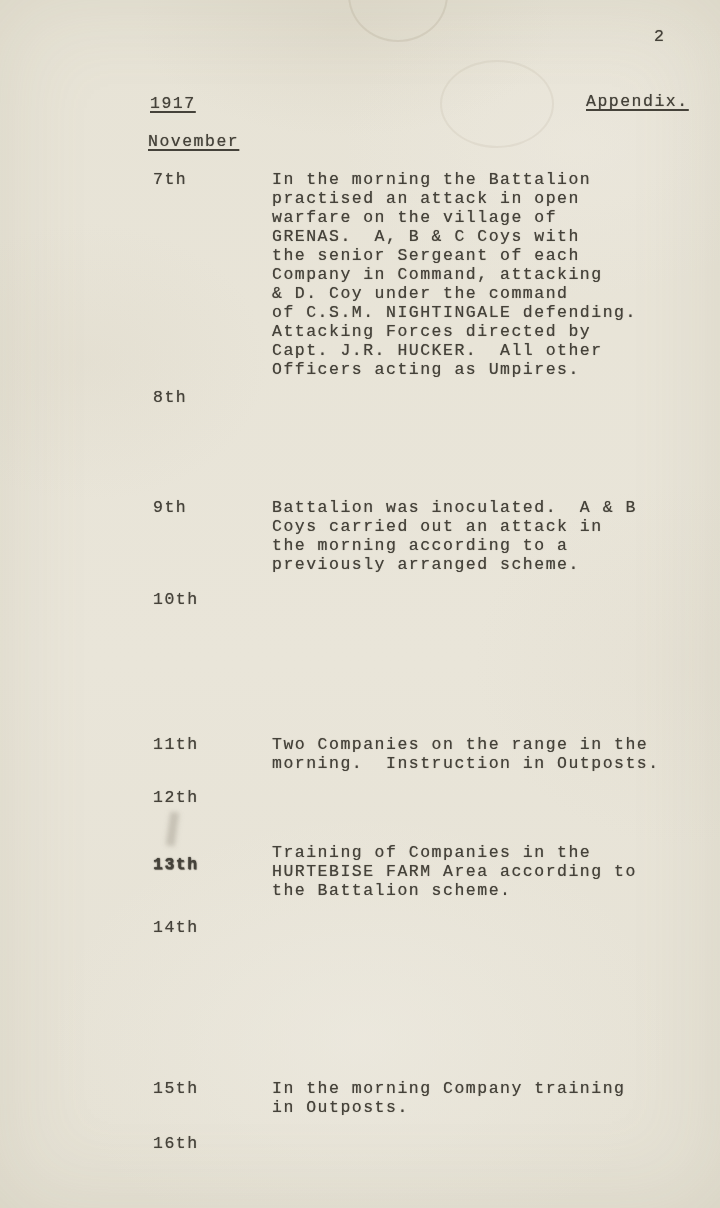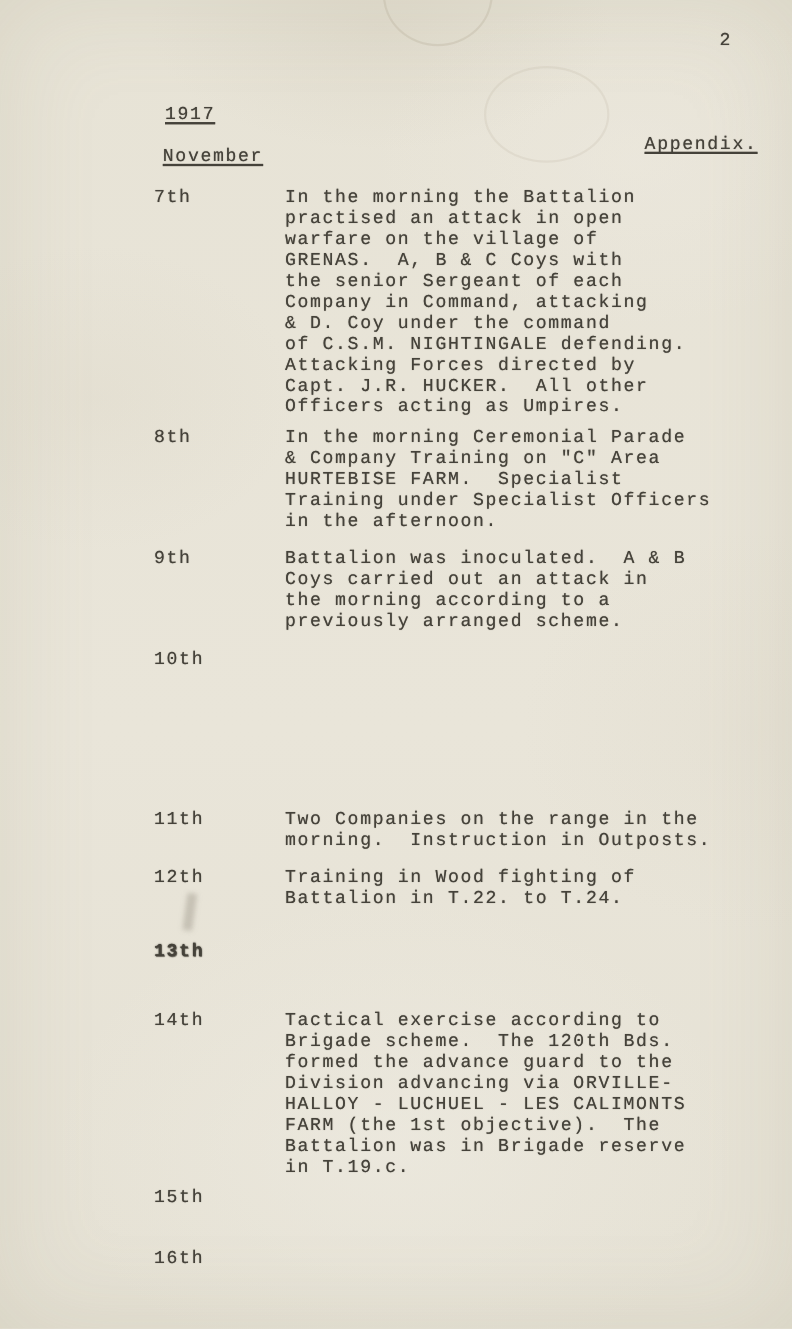--- a/index.html
+++ b/index.html
@@ -36,23 +36,23 @@
   .txt {
     color: #45423a;
     font-size: 16.5px;
     letter-spacing: 1.5px;
     line-height: 19px;
     text-shadow: 0 0 0.8px rgba(62,58,48,0.7);
   }
   .page-number { position: absolute; left: 654px; top: 27px; }
   .hdr { position: absolute; text-decoration: underline; text-decoration-thickness: 1.6px; text-underline-offset: 3px; }
   .hdr-year  { left: 150px; top: 94px; }
-  .hdr-appendix { left: 586px; top: 92px; margin-top: 29px; }
+  .hdr-appendix { left: 586px; top: 92px; }
   .hdr-month { left: 148px; top: 132px; }
-  .entry { position: absolute; left: 140px; display: flex; align-items: flex-start; justify-content: flex-end; }
+  .entry { position: absolute; left: 153px; display: flex; align-items: flex-start; justify-content: flex-end; }
   .entry .date { flex: 0 0 119px; width: 119px; }
   .entry .body { width: 412px; white-space: pre-wrap; font-family: Liberation Mono, monospace; }
   .entry.struck .date {
     font-weight: bold;
     text-shadow: 0 0 1.4px rgba(45,42,34,0.9), 0.6px 0.6px 0.8px rgba(45,42,34,0.6);
     margin-top: 12px;
   }
 </style>
 </head>
 <body>
@@ -78,25 +78,20 @@
 Company in Command, attacking
 &amp; D. Coy under the command
 of C.S.M. NIGHTINGALE defending.
 Attacking Forces directed by
 Capt. J.R. HUCKER.  All other
 Officers acting as Umpires.</div>
 </div>
 
 <div class="entry txt" style="top:388px">
   <div class="date">8th</div>
-  <div class="body">In the morning Ceremonial Parade
-&amp; Company Training on "C" Area
-HURTEBISE FARM.  Specialist
-Training under Specialist Officers
-in the afternoon.</div>
 </div>
 
 <div class="entry txt" style="top:498px">
   <div class="date">9th</div>
   <div class="body">Battalion was inoculated.  A &amp; B
 Coys carried out an attack in
 the morning according to a
 previously arranged scheme.</div>
 </div>
 
@@ -105,39 +100,34 @@
 </div>
 
 <div class="entry txt" style="top:735px">
   <div class="date">11th</div>
   <div class="body">Two Companies on the range in the
 morning.  Instruction in Outposts.</div>
 </div>
 
 <div class="entry txt" style="top:788px">
   <div class="date">12th</div>
-  <div class="body">Training in Wood fighting of
-Battalion in T.22. to T.24.</div>
 </div>
 
 <div class="entry txt struck" style="top:843px">
   <div class="date">13th</div>
+  <div class="body">Training of Companies in the
+HURTEBISE FARM Area according to
+the Battalion scheme.</div>
 </div>
 
 <div class="entry txt" style="top:918px">
   <div class="date">14th</div>
-  <div class="body">Tactical exercise according to
-Brigade scheme.  The 120th Bds.
-formed the advance guard to the
-Division advancing via ORVILLE-
-HALLOY - LUCHUEL - LES CALIMONTS
-FARM (the 1st objective).  The
-Battalion was in Brigade reserve
-in T.19.c.</div>
 </div>
 
 <div class="entry txt" style="top:1079px">
   <div class="date">15th</div>
+  <div class="body">In the morning Company training
+in Outposts.</div>
 </div>
 
 <div class="entry txt" style="top:1134px">
   <div class="date">16th</div>
 </div>
 
 </body></html>

